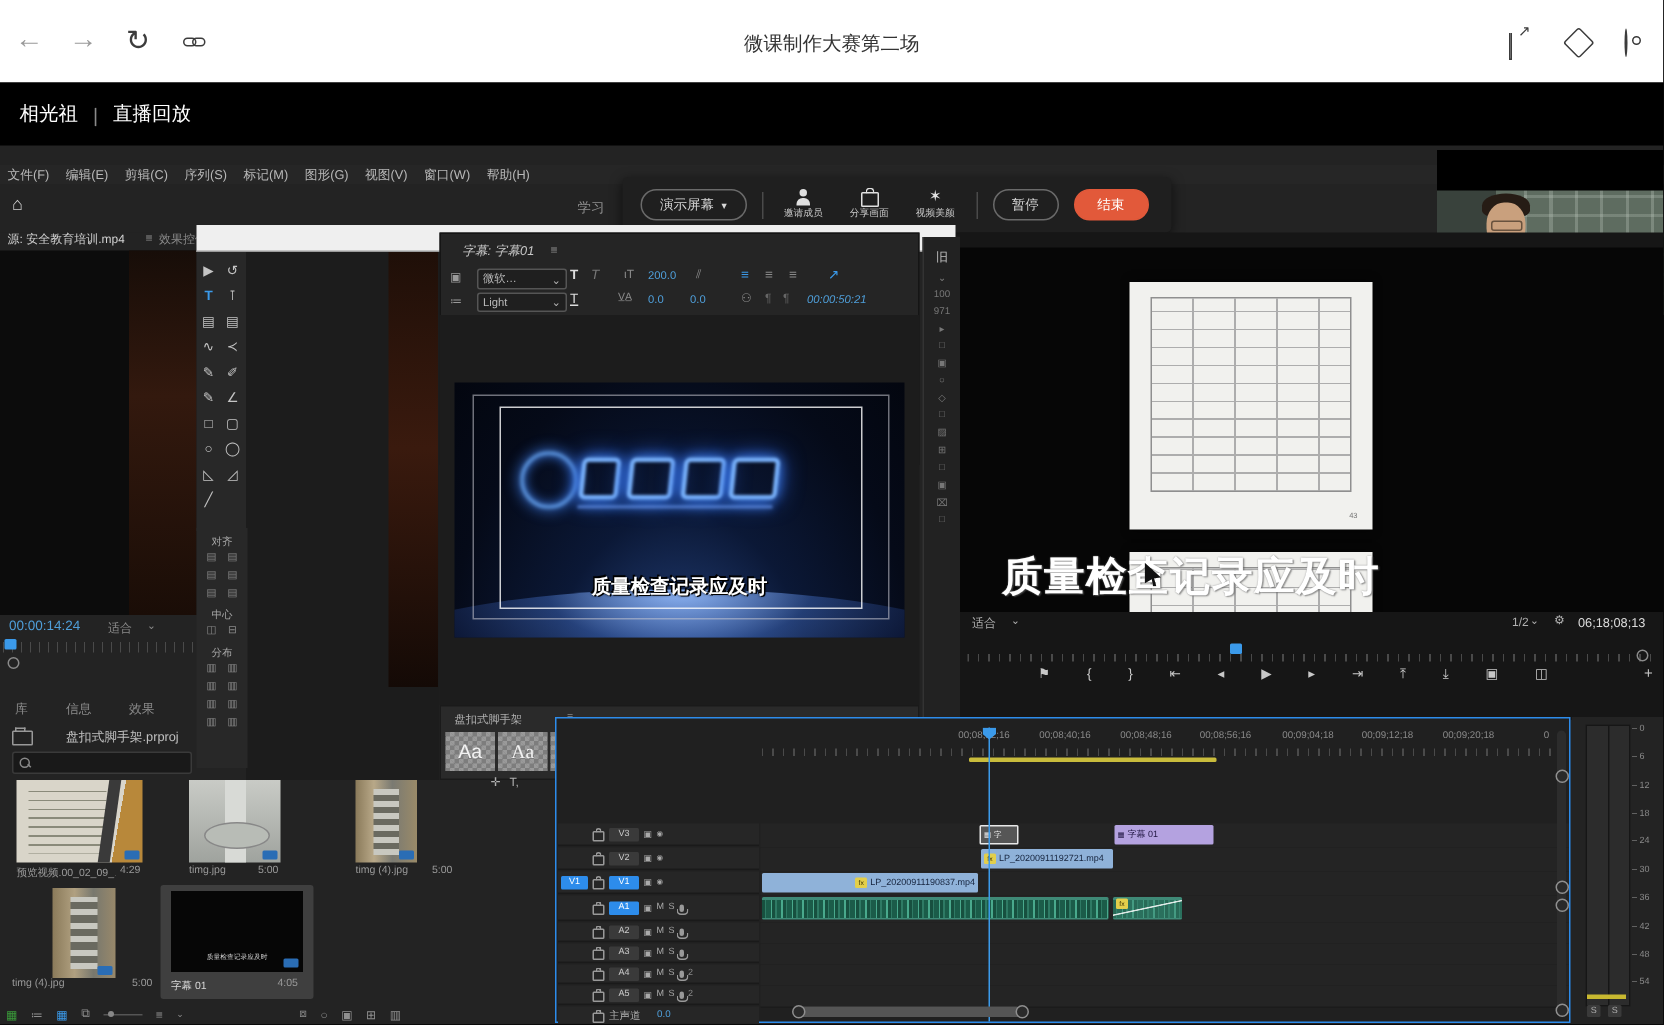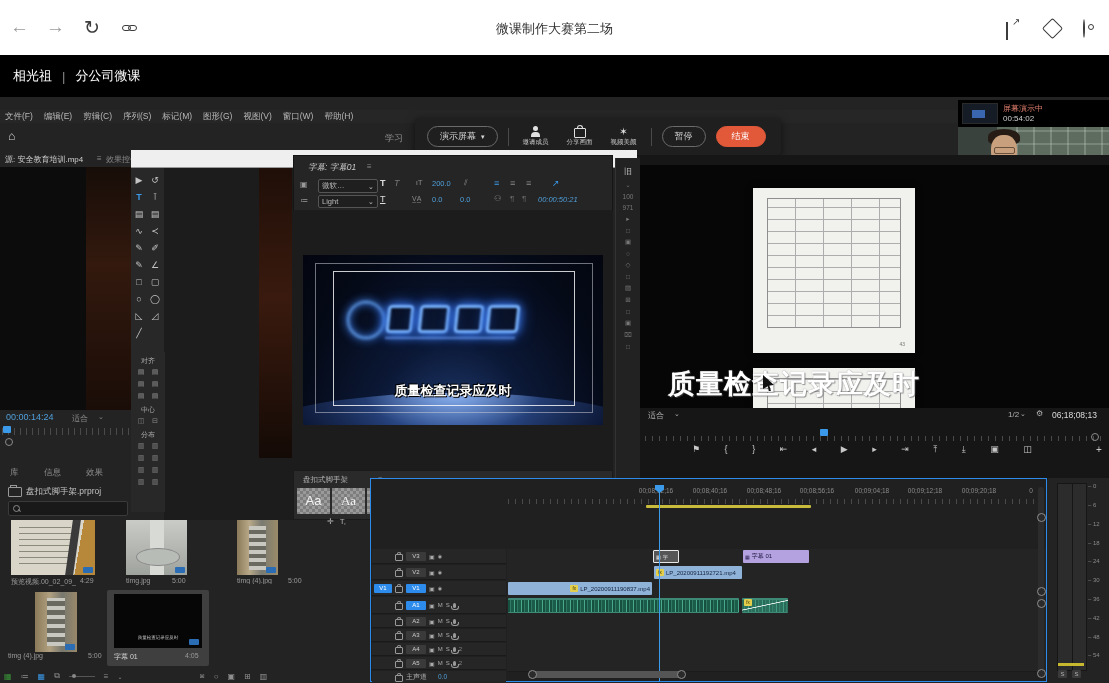--- a/index.html
+++ b/index.html
@@ -188,21 +188,21 @@
     <span class="a icon-link" style="left:122px;top:21px;"></span>
     <span class="tx chrome-title" style="left:50%;top:20px;transform:translateX(-50%);">微课制作大赛第二场</span>
     <span class="a icon-share" style="left:1006px;top:22px;"><i>↗</i></span>
     <span class="a icon-cube" style="left:1045px;top:21px;"></span>
     <span class="a icon-chrome" style="left:1081px;top:20px;"></span>
   </div>
 
   <div class="a streambar row" style="font-size:13px;padding-left:13px;box-sizing:border-box;">
     <span>相光祖</span>
     <span class="sep">|</span>
-    <span>分公司微课</span>
+    <span>直播回放</span>
   </div>
 
   <div class="a pr-win">
 
 
     <div class="a pr-menubar">
       <span>文件(F)</span>
       <span>编辑(E)</span>
       <span>剪辑(C)</span>
       <span>序列(S)</span>
@@ -240,27 +240,20 @@
       <span class="maction">
         <span class="mi">✶</span>
         <span class="lbl">视频美颜</span>
       </span>
       <span class="vdiv"></span>
       <span class="pill">暂停</span>
       <span class="pill orange">结束</span>
     </div>
 
     <div class="a webcam">
-      <div class="a cam-head">
-        <span class="a cam-thumb">
-            <i></i>
-          </span>
-        <span class="tx cam-status">屏幕演示中</span>
-        <span class="tx cam-timer">00:54:02</span>
-      </div>
       <div class="a cam-video">
         <span class="cam-shelves"></span>
         <span class="cam-hair"></span>
         <span class="cam-face"></span>
         <span class="cam-glasses"></span>
         <span class="cam-body"></span>
         <span class="cam-badge">
           <span class="role">主播</span>
           <span class="who">相光祖</span>
         </span>
@@ -279,21 +272,21 @@
     <span class="tx dim" style="left:98px;top:316px;font-size:7px;">⌄</span>
     <div class="a mini-ruler"></div>
     <div class="a mini-ph"></div>
     <div class="a mini-knob"></div>
 
     <div class="a" style="left:0;top:368px;width:131px;height:14px;">
       <span class="tx dim" style="left:10px;top:2px;font-size:8.5px;">库</span>
       <span class="tx dim" style="left:44px;top:2px;font-size:8.5px;">信息</span>
       <span class="tx dim" style="left:86px;top:2px;font-size:8.5px;">效果</span>
     </div>
-    <div class="a row" style="left:8px;top:389px;gap:4px;">
+    <div class="a row" style="left:8px;top:389px;gap:22px;">
       <span class="bin-icon"></span>
       <span style="font-size:8.5px;color:#c0c0c0;">盘扣式脚手架.prproj</span>
     </div>
     <div class="a searchbox">
         <span class="icon-mag"></span>
       </div>
 
     <div class="thumb" style="left:11px;top:423px;width:84px;height:55px;background:linear-gradient(100deg,#d9d5c9 0 78%,#b8883a 78%);">
       <i class="a" style="left:8px;top:6px;width:52px;height:43px;background:repeating-linear-gradient(0deg,transparent 0 5px,#8a8a7a 5px 6px);"></i>
       <i class="a" style="left:58px;top:0;width:8px;height:55px;background:#3a3a3a;transform:skewX(-8deg);"></i>

